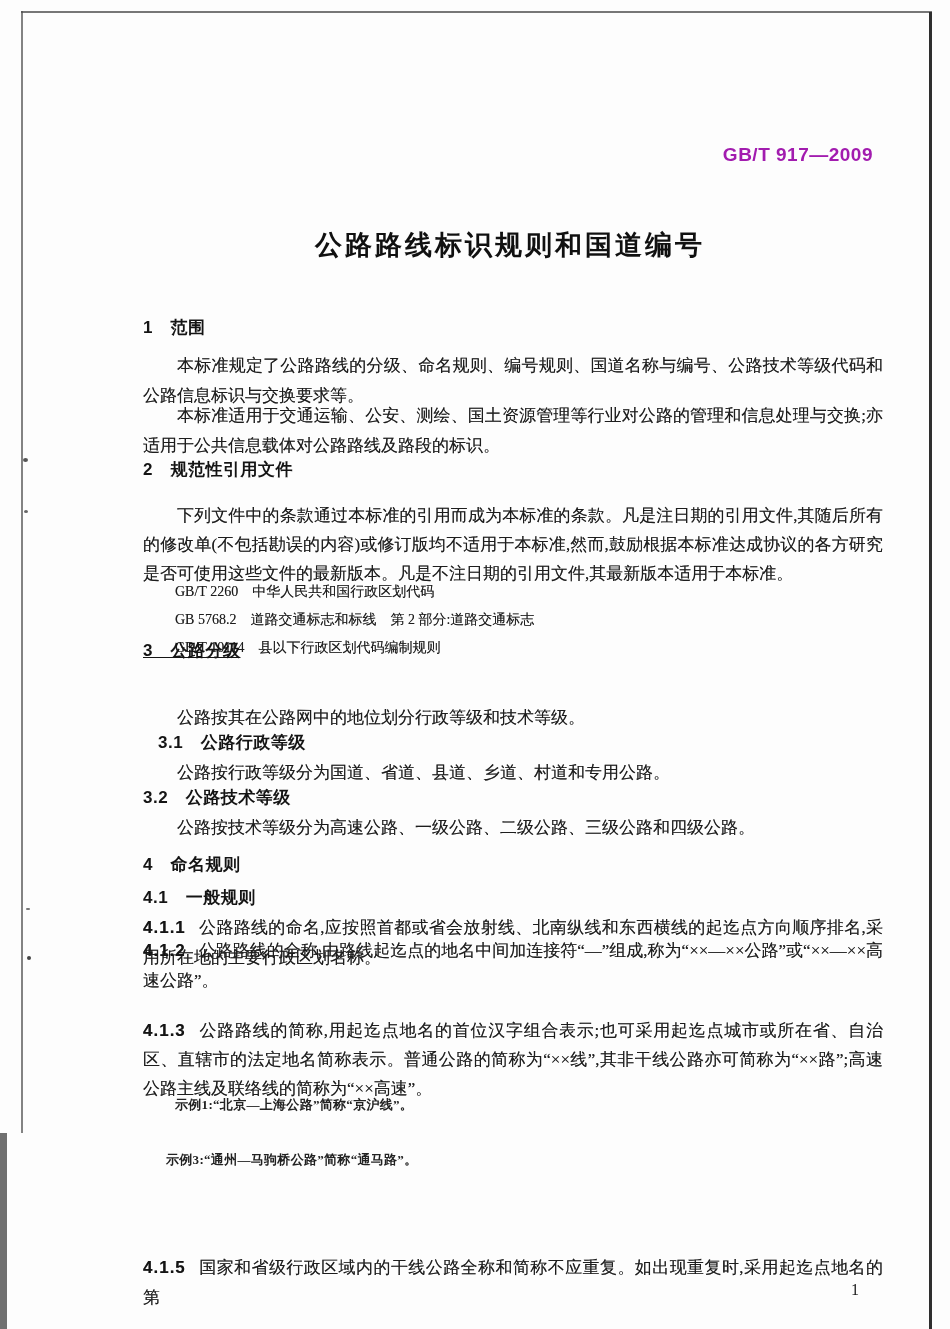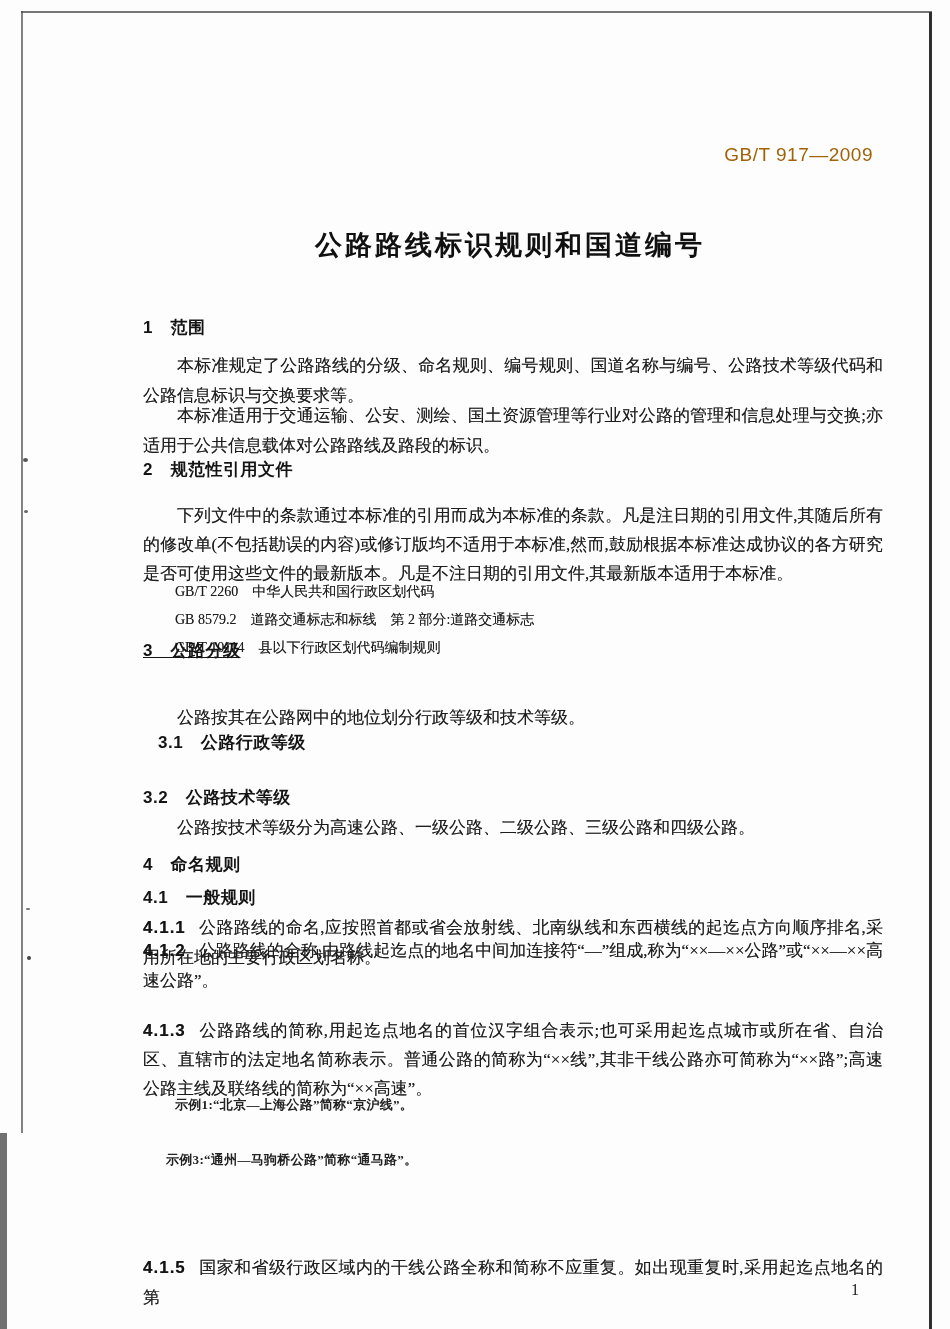--- a/index.html
+++ b/index.html
@@ -19,22 +19,22 @@
 
   
   .edge-top    { left:21px;  top:11px;   width:911px; height:2px;  background:#4a4a4a; opacity:.75; }
   .edge-left   { left:21px;  top:11px;   width:2px;   height:1122px; background:#4f4f4f; opacity:.7; }
   .edge-right  { left:929px; top:12px;   width:3px;   height:1317px; background:#2e2e2e; }
   .edge-bottomleft { left:0; top:1133px; width:7px;   height:196px; background:#707070; }
   .speck { background:#555; border-radius:50%; }
 
   .doc-num {
     font-family:"Liberation Sans", sans-serif;
-    font-weight:normal; font-size:19px; letter-spacing:.5px;
-    text-align:right; color:#a16207;
+    font-weight:bold; font-size:19px; letter-spacing:.5px;
+    text-align:right; color:#a21caf;
   }
   .doc-title {
     font-family:"Liberation Sans", sans-serif;
     font-weight:bold; font-size:27px; letter-spacing:3px;
     text-align:center; color:#101010;
   }
   .h {
     font-family:"Liberation Sans", sans-serif;
     font-weight:bold; font-size:17px; color:#141414;
     letter-spacing:.5px;
@@ -72,26 +72,27 @@
 
   <div class="abs doc-title" style="left:105px;top:227px;width:810px;">公路路线标识规则和国道编号</div>
 
   <div class="abs h" style="left:143px;top:316px;width:740px;">1　范围</div>
   <div class="abs body-text indent" style="left:143px;top:351px;width:740px;">本标准规定了公路路线的分级、命名规则、编号规则、国道名称与编号、公路技术等级代码和公路信息标识与交换要求等。</div>
   <div class="abs body-text indent" style="left:143px;top:401px;width:740px;">本标准适用于交通运输、公安、测绘、国土资源管理等行业对公路的管理和信息处理与交换;亦适用于公共信息载体对公路路线及路段的标识。</div>
 
   <div class="abs h" style="left:143px;top:458px;width:740px;">2　规范性引用文件</div>
   <div class="abs body-text indent lh29" style="left:143px;top:501px;width:740px;">下列文件中的条款通过本标准的引用而成为本标准的条款。凡是注日期的引用文件,其随后所有的修改单(不包括勘误的内容)或修订版均不适用于本标准,然而,鼓励根据本标准达成协议的各方研究是否可使用这些文件的最新版本。凡是不注日期的引用文件,其最新版本适用于本标准。</div>
   <div class="abs ref" style="left:175px;top:583px;width:708px;">GB/T 2260　中华人民共和国行政区划代码</div>
-  <div class="abs ref" style="left:175px;top:611px;width:708px;">GB 8579.2　道路交通标志和标线　第 2 部分:道路交通标志</div>
+  <div class="abs ref" style="left:175px;top:611px;width:708px;">GB 5768.2　道路交通标志和标线　第 2 部分:道路交通标志</div>
   <div class="abs ref" style="left:175px;top:639px;width:708px;">GB/T 10114　县以下行政区划代码编制规则</div>
 
   <div class="abs h" style="left:143px;top:639px;width:740px;text-decoration:underline;">3　公路分级</div>
   <div class="abs body-text indent" style="left:143px;top:703px;width:740px;">公路按其在公路网中的地位划分行政等级和技术等级。</div>
   <div class="abs h" style="left:158px;top:731px;width:740px;">3.1　公路行政等级</div>
+  <div class="abs body-text indent" style="left:143px;top:758px;width:740px;">公路按行政等级分为国道、省道、县道、乡道、村道和专用公路。</div>
   <div class="abs h" style="left:143px;top:786px;width:740px;">3.2　公路技术等级</div>
   <div class="abs body-text indent" style="left:143px;top:813px;width:740px;">公路按技术等级分为高速公路、一级公路、二级公路、三级公路和四级公路。</div>
 
   <div class="abs h" style="left:143px;top:853px;width:740px;">4　命名规则</div>
   <div class="abs h" style="left:143px;top:886px;width:740px;">4.1　一般规则</div>
 
   <div class="abs body-text" style="left:143px;top:913px;width:740px;"><span class="cnum">4.1.1</span><span>公路路线的命名,应按照首都或省会放射线、北南纵线和东西横线的起迄点方向顺序排名,采用所在地的主要行政区划名称。</span></div>
 
   <div class="abs body-text" style="left:143px;top:924px;width:740px;margin-top:12px;"><span class="cnum">4.1.2</span><span>公路路线的全称,由路线起迄点的地名中间加连接符“—”组成,称为“××—××公路”或“××—××高速公路”。</span></div>
 

